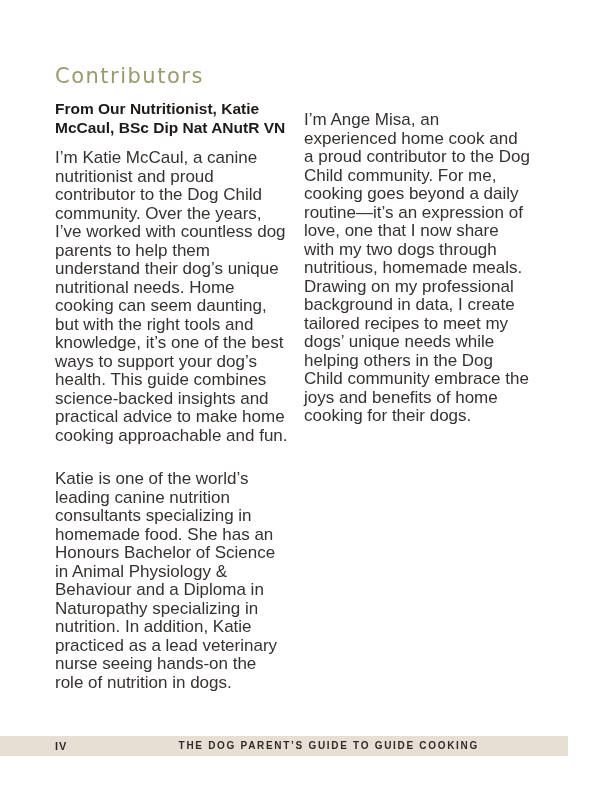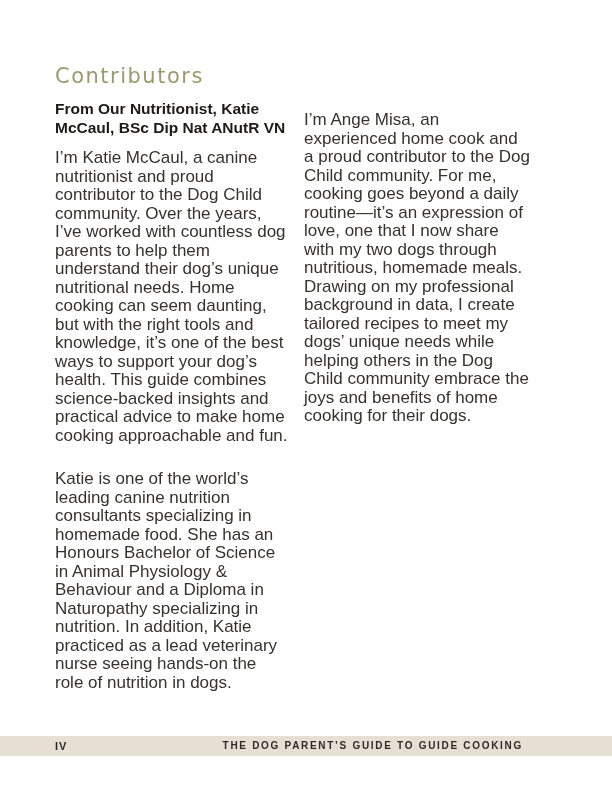--- a/index.html
+++ b/index.html
@@ -61,21 +61,21 @@
     color: #363230;
     margin: 12px 0 0 0;
   }
   .body-para + .body-para {
     margin-top: 25px;
   }
   .footer-band {
     position: absolute;
     left: 0;
     top: 736px;
-    width: 612px;
+    width: 568px;
     height: 20px;
     background: #e7dfd4;
   }
   .footer-pagenum {
     position: absolute;
     left: 55px;
     top: 0;
     height: 20px;
     line-height: 20px;
     font-size: 11px;

